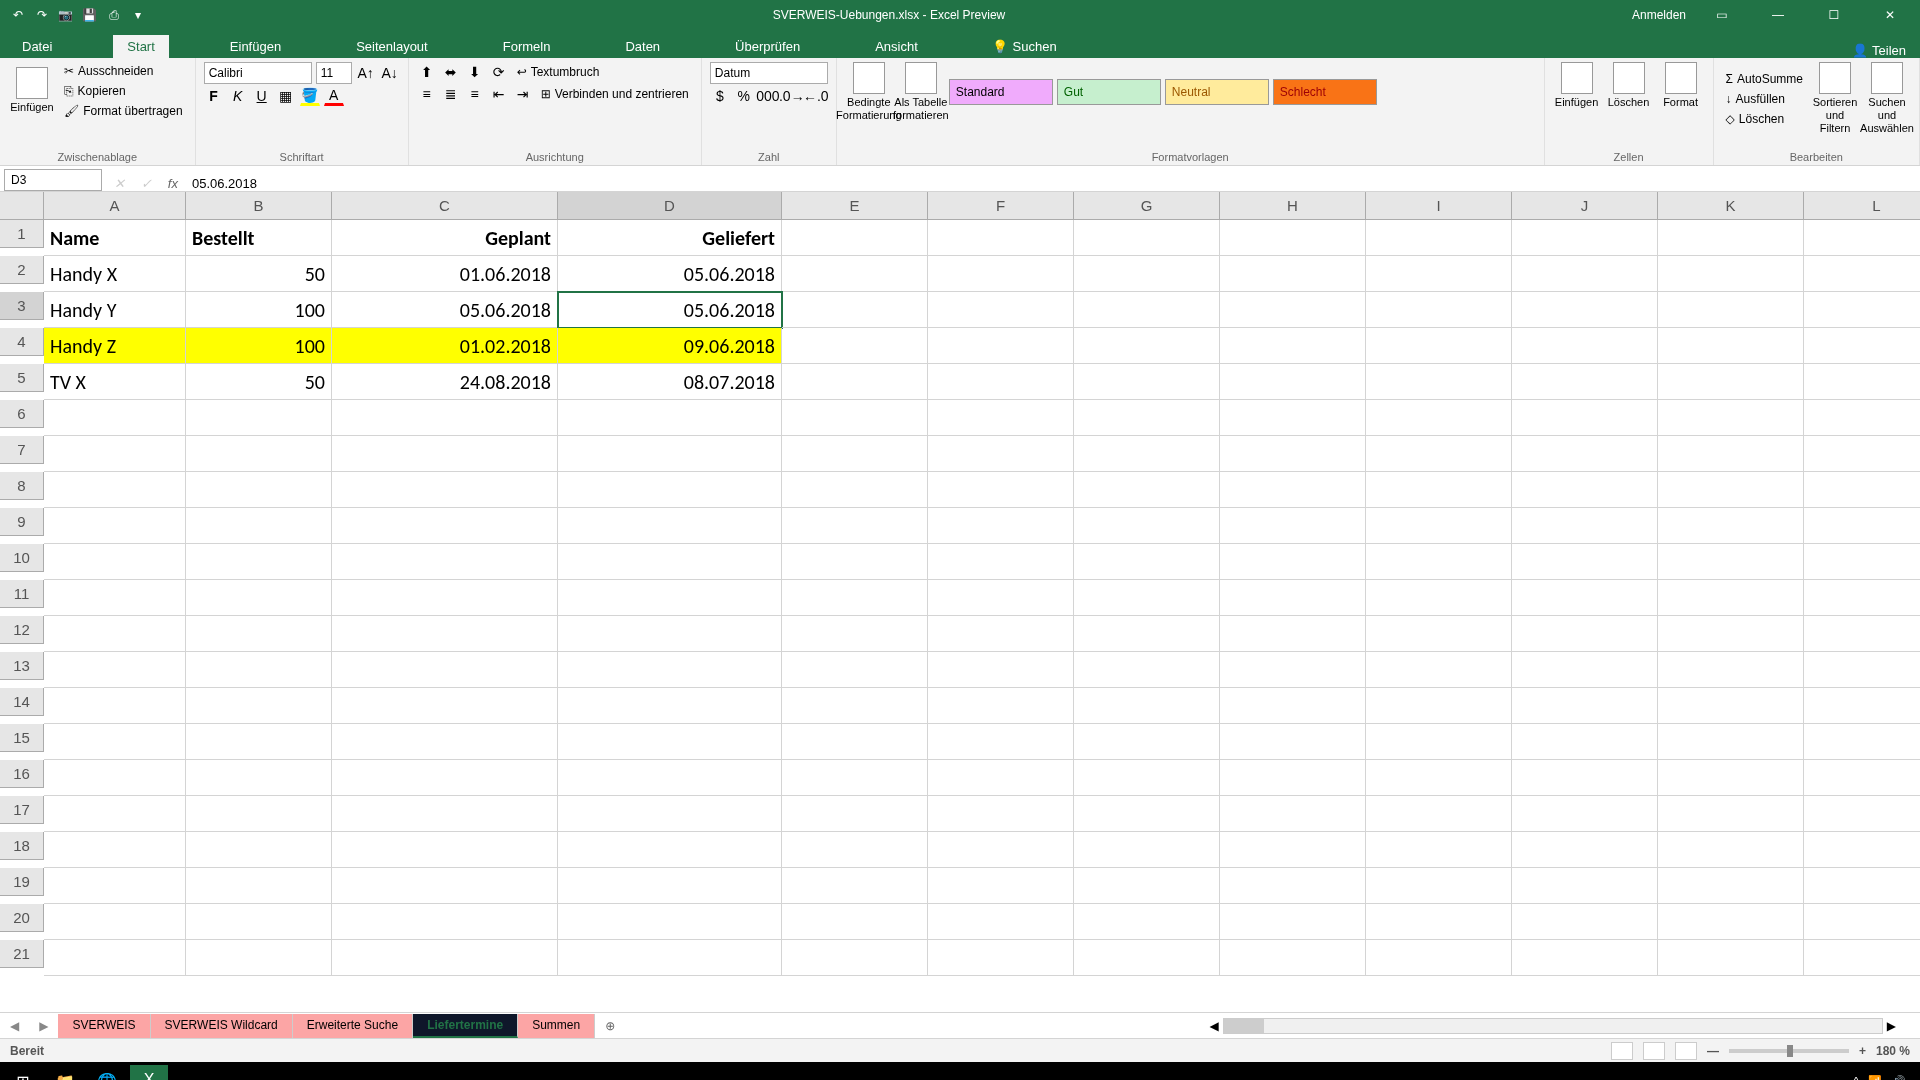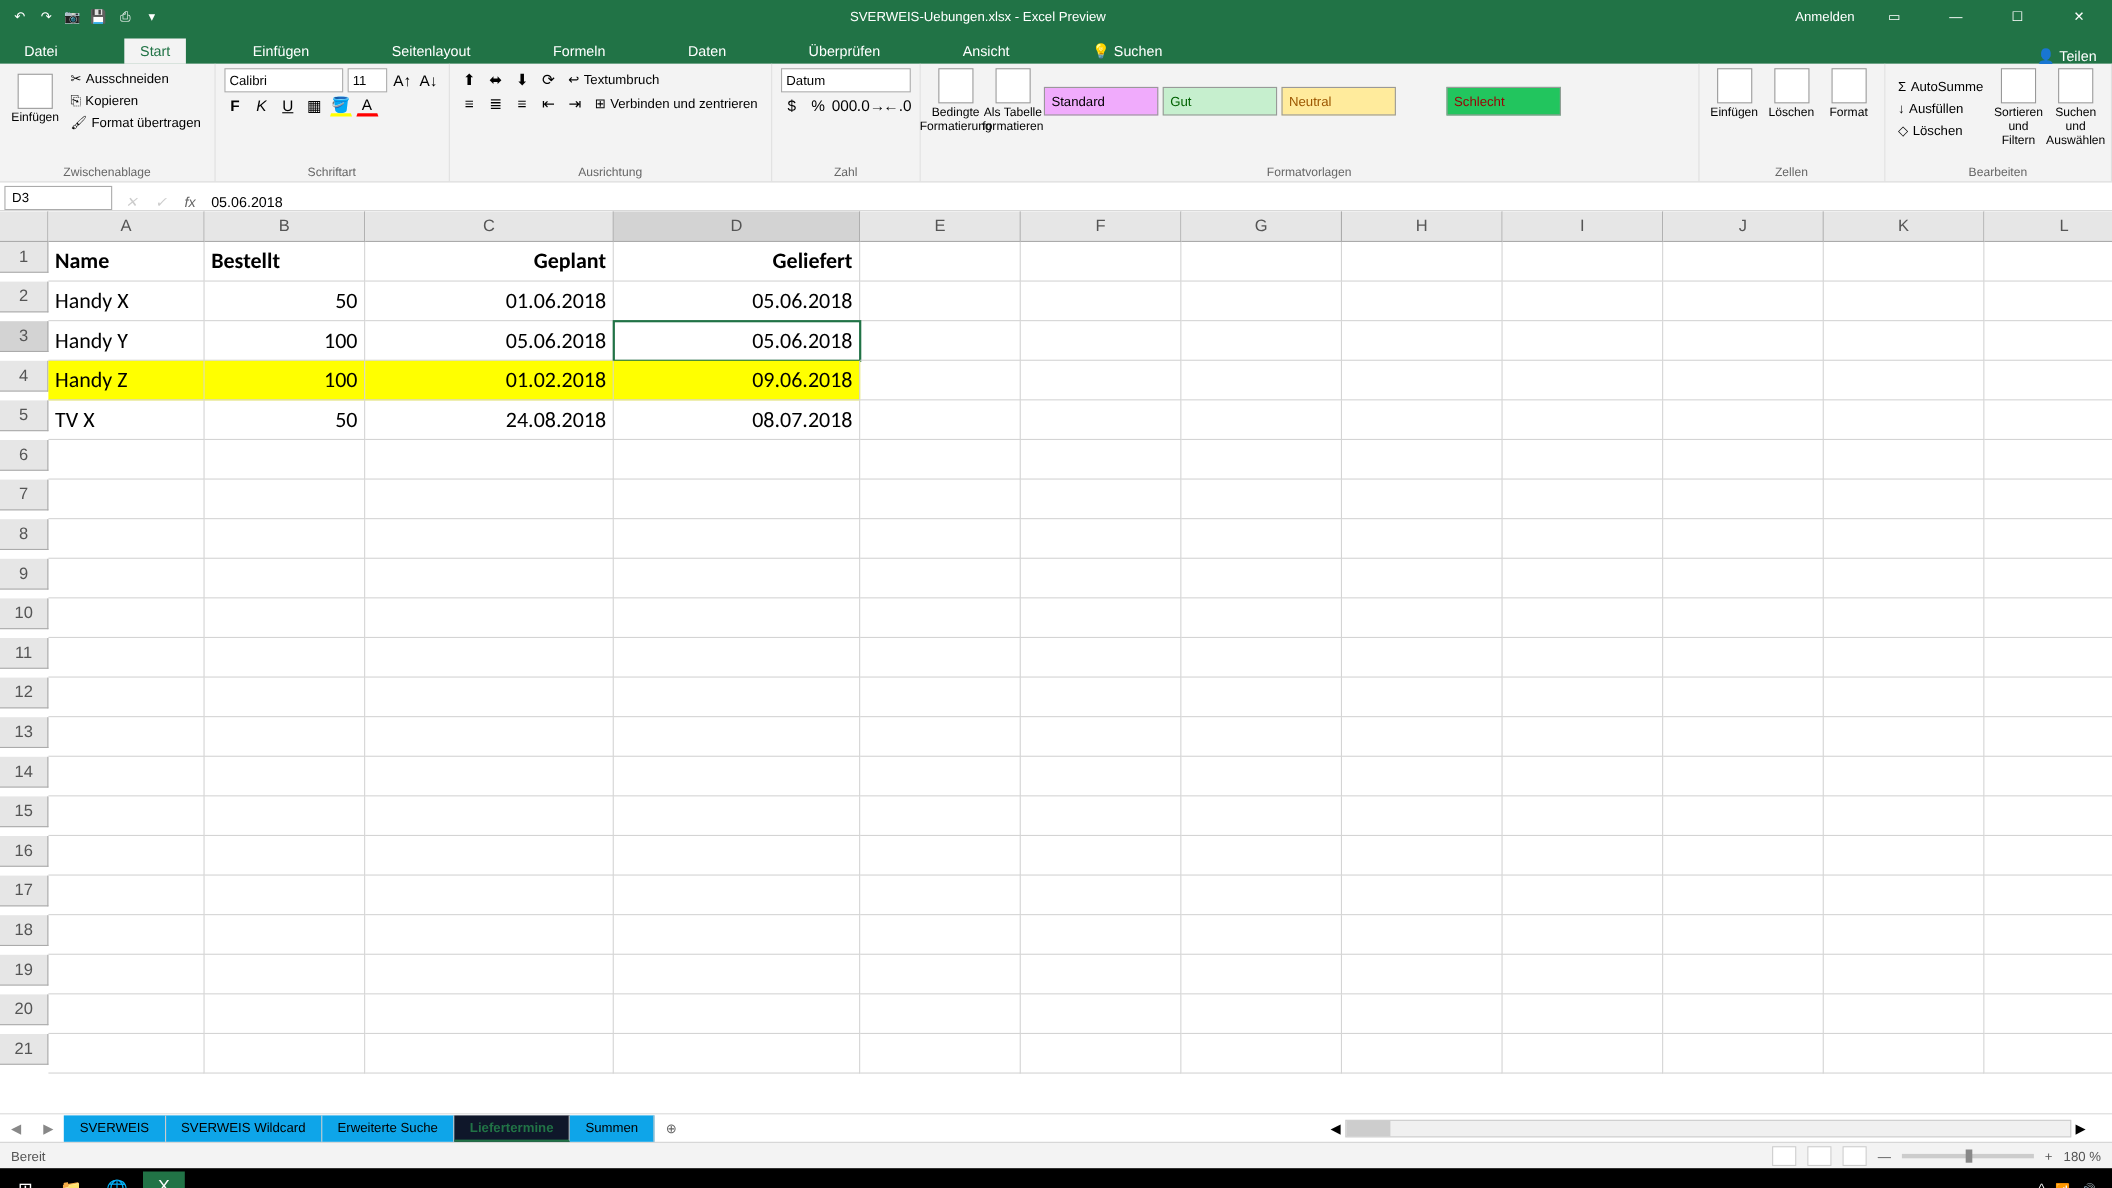--- a/index.html
+++ b/index.html
@@ -30,21 +30,21 @@
 .big-icon { width: 32px; height: 32px; background: #fff; border: 1px solid #999; margin-bottom: 2px; }
 .font-select { width: 108px; height: 22px; border: 1px solid #ababab; background: #fff; font-size: 12px; padding: 0 4px; }
 .size-select { width: 36px; height: 22px; border: 1px solid #ababab; background: #fff; font-size: 12px; padding: 0 4px; }
 .num-select { width: 118px; height: 22px; border: 1px solid #ababab; background: #fff; font-size: 12px; padding: 0 4px; }
 .sq-btn { width: 20px; height: 20px; border: 1px solid transparent; display: flex; align-items: center; justify-content: center; cursor: pointer; font-size: 14px; }
 
 .style-cell { width: 104px; height: 26px; border: 1px solid #999; display: flex; align-items: center; padding: 0 6px; font-size: 12px; cursor: pointer; }
 .style-standard { background: #f0abfc; }
 .style-gut { background: #c6efce; color: #006100; }
 .style-neutral { background: #ffeb9c; color: #9c5700; }
-.style-schlecht { background: #22c55e; color: #9c0006; margin-left: 42px; }
+.style-schlecht { background: #f97316; color: #9c0006; }
 .style-ausgabe { background: #f2f2f2; font-weight: bold; font-style: italic; }
 .style-berechnung { background: #f2f2f2; color: #fa7d00; font-weight: bold; }
 .style-besuchter { background: #fff; color: #800080; text-decoration: underline; }
 .style-eingabe { background: #ffcc99; color: #3f3f76; }
 
 
 .formulabar { height: 26px; background: #fff; border-bottom: 1px solid #d4d4d4; display: flex; align-items: flex-end; font-size: 13px; }
 .namebox { width: 98px; height: 22px; border: 1px solid #ababab; background: #fff; padding: 0 6px; margin: 0 4px; font-size: 12px; }
 .fx-icon { padding: 0 8px; font-style: italic; color: #666; }
 .formula-input { flex: 1; padding: 0 6px; font-size: 13px; }
@@ -57,29 +57,29 @@
 .cell { border-right: 1px solid #d4d4d4; border-bottom: 1px solid #d4d4d4; height: 36px; padding: 0 6px; display: flex; align-items: center; font-size: 20px; font-family: Calibri, sans-serif; }
 .cell.header-cell { font-weight: bold; }
 .cell.right { justify-content: flex-end; }
 .cell.highlighted { background: #ffff00; }
 .cell.selected { outline: 2px solid #217346; outline-offset: -1px; }
 .row-header { font-size: 15px; }
 
 
 .sheettabs { height: 26px; background: #fff; border-top: 1px solid #d4d4d4; display: flex; align-items: center; font-size: 12px; }
 .tab-nav { padding: 0 10px; color: #888; cursor: pointer; }
-.sheettab { padding: 4px 14px; border-right: 1px solid #ccc; cursor: pointer; background: #0ea5e9; }
+.sheettab { padding: 4px 14px; border-right: 1px solid #ccc; cursor: pointer; background: #fca5a5; }
 .sheettab.active { background: #0f172a; color: #217346; border-bottom: 2px solid #217346; font-weight: 600; }
 .sheet-add { padding: 0 10px; cursor: pointer; color: #666; }
 .sheet-scroll { flex: 1; display: flex; align-items: center; justify-content: flex-end; padding-right: 20px; }
 .hscroll { width: 660px; height: 16px; background: #f0f0f0; border: 1px solid #ccc; position: relative; }
 .hscroll-thumb { position: absolute; left: 0; top: 0; width: 40px; height: 14px; background: #cdcdcd; }
 
 
-.statusbar { height: 24px; background: #f3f3f3; border-top: 1px solid #d4d4d4; display: flex; align-items: center; font-size: 12px; color: #555; padding: 0 10px; }
+.statusbar { height: 24px; background: #f3f3f3; border-top: 1px solid #d4d4d4; display: flex; align-items: center; font-size: 12px; color: #555; padding: 0 10px; font-weight: bold; }
 .statusbar-right { margin-left: auto; display: flex; align-items: center; gap: 10px; }
 .view-btn { width: 22px; height: 18px; border: 1px solid #ccc; cursor: pointer; background: #fff; }
 .zoom-slider { width: 120px; height: 4px; background: #ccc; position: relative; }
 .zoom-thumb { position: absolute; left: 58px; top: -4px; width: 6px; height: 12px; background: #888; }
 
 
 .taskbar { height: 38px; background: #000; display: flex; align-items: center; gap: 4px; padding: 0 4px; }
 .task-item { width: 38px; height: 32px; display: flex; align-items: center; justify-content: center; cursor: pointer; color: #fff; }
 .task-item.active { background: #333; border-bottom: 2px solid #76b9ed; }
 .tray { margin-left: auto; display: flex; align-items: center; gap: 10px; color: #fff; font-size: 11px; padding-right: 10px; }

